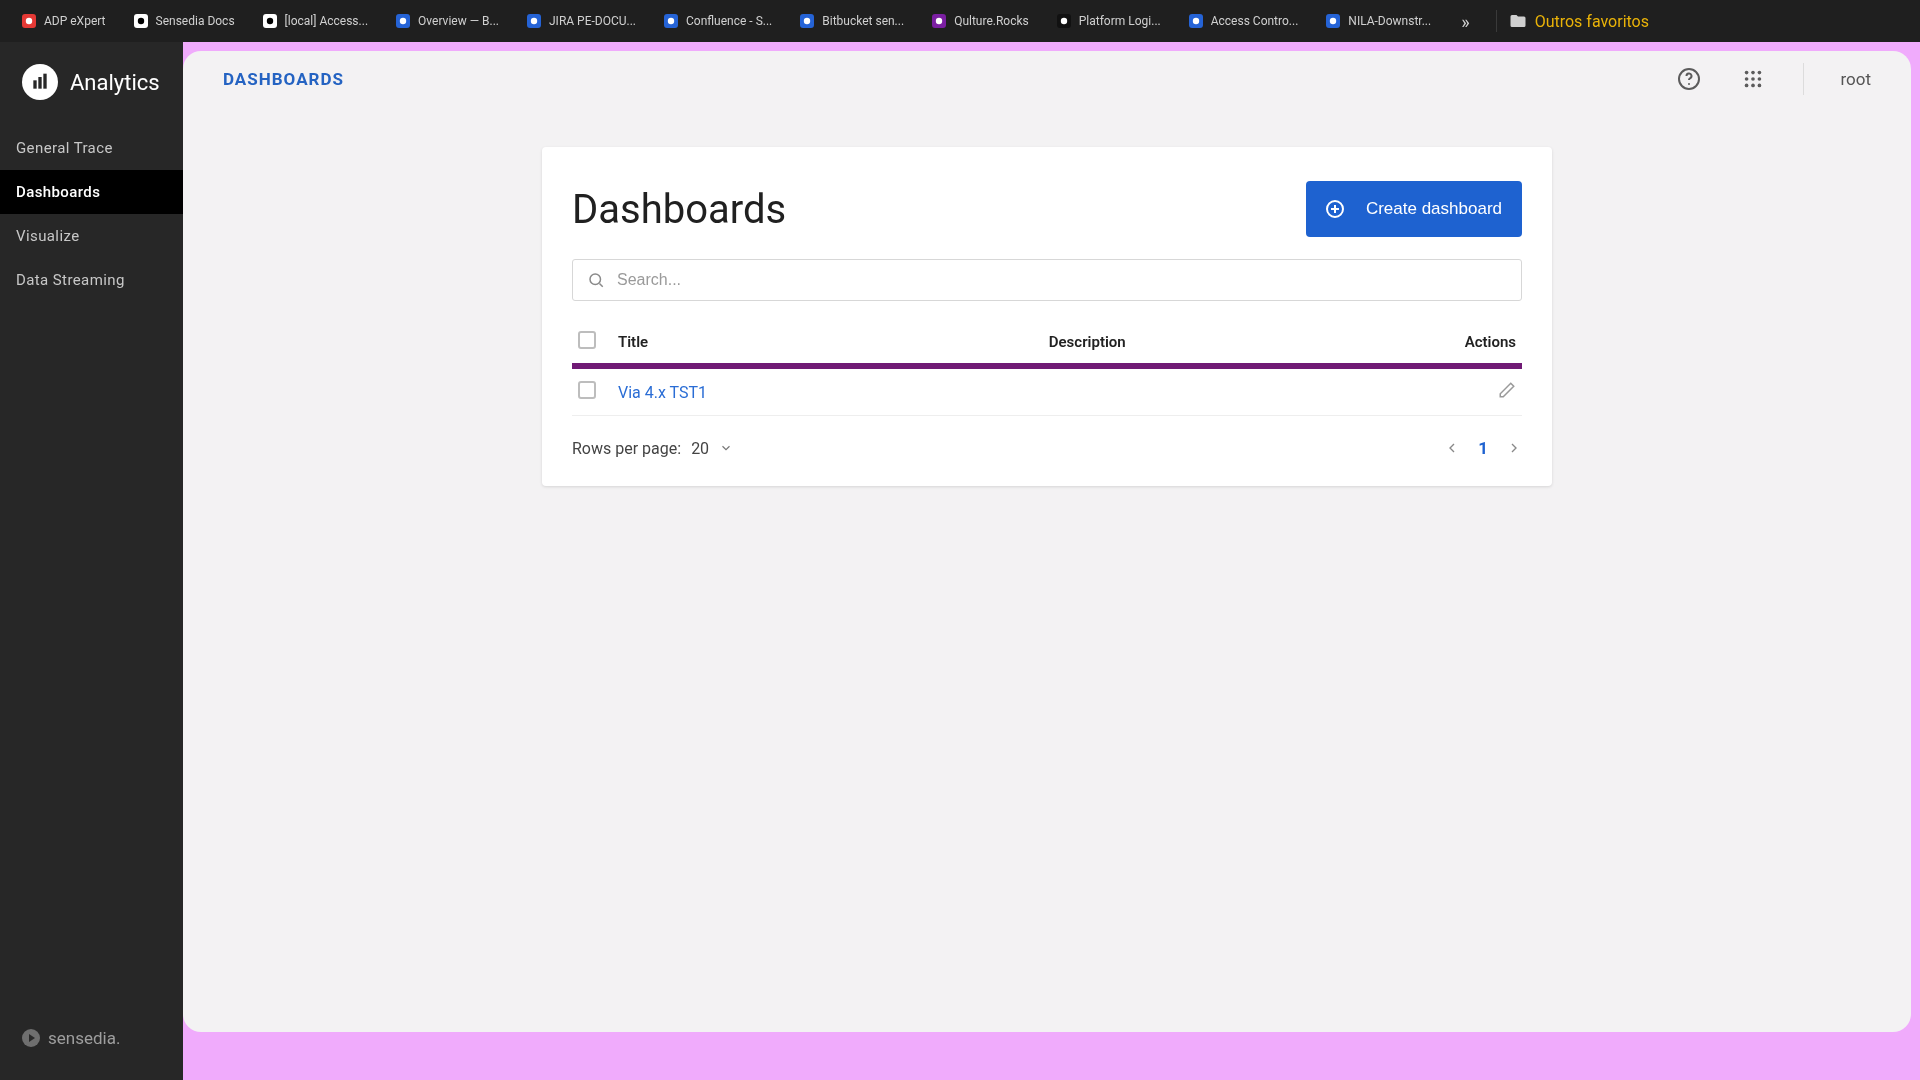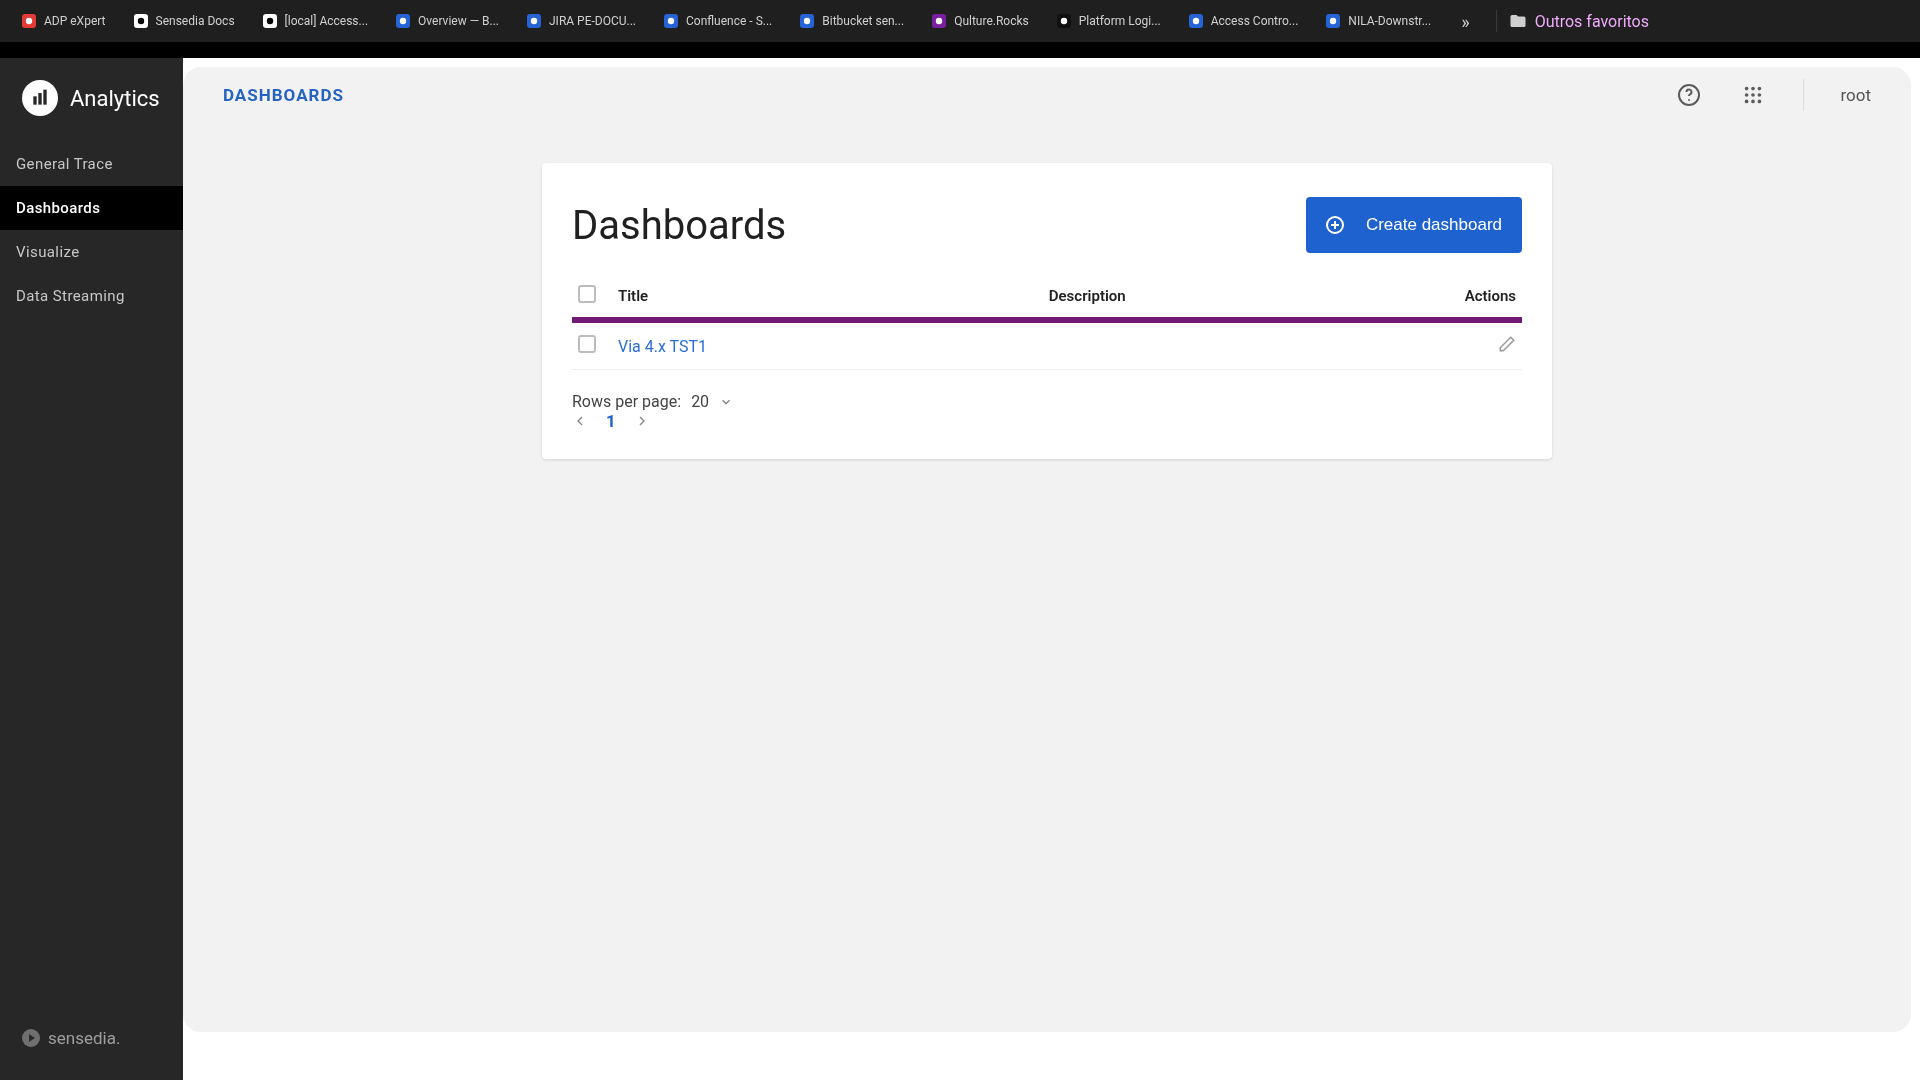--- a/index.html
+++ b/index.html
@@ -4,25 +4,25 @@
 <style>
   * { box-sizing: border-box; margin: 0; padding: 0; }
   html, body { width: 1920px; height: 1080px; font-family: -apple-system, BlinkMacSystemFont, "Segoe UI", Roboto, Arial, sans-serif; background: #000; overflow: hidden; }
 
   
   .tabstrip { display: flex; align-items: center; height: 42px; background: #1f1f1f; padding: 0 10px; gap: 4px; }
   .tab { display: flex; align-items: center; gap: 8px; padding: 0 12px; height: 30px; color: #d0d0d0; font-size: 12px; white-space: nowrap; overflow: hidden; max-width: 170px; cursor: pointer; }
   .tab .fav { width: 14px; height: 14px; border-radius: 3px; flex: 0 0 14px; display:flex; align-items:center; justify-content:center; }
   .tabstrip .overflow { color: #d0d0d0; font-size: 18px; padding: 0 14px; cursor:pointer; }
   .tabstrip .sep { width:1px; height:22px; background:#3a3a3a; margin:0 8px; }
-  .tabstrip .folder { display:flex; align-items:center; gap:8px; color:#f0abfc; font-size:16px; cursor:pointer; }
+  .tabstrip .folder { display:flex; align-items:center; gap:8px; color:#eab308; font-size:16px; cursor:pointer; }
   .fav svg{display:block;}
 
   
-  .app-frame { position: absolute; left:0; top:42px; right:0; bottom:0; background:#ffffff;margin-top:16px; }
+  .app-frame { position: absolute; left:0; top:42px; right:0; bottom:0; background:#f0abfc; }
   .app { position:absolute; inset:0; display:flex; }
 
   
   .sidebar { width: 183px; background:#272727; color:#d6d6d6; display:flex; flex-direction:column; }
   .brand { display:flex; align-items:center; gap:12px; padding:22px 20px 26px 22px; }
   .brand-logo { width:36px; height:36px; border-radius:50%; background:#fff; display:flex; align-items:center; justify-content:center; }
   .brand-logo svg{display:block;}
   .brand-name { color:#fff; font-size:22px; font-weight:400; }
   .nav { display:flex; flex-direction:column; }
   .nav-item { padding:13px 16px; font-size:15px; letter-spacing:0.4px; color:#c7c7c7; cursor:pointer; }
@@ -57,21 +57,21 @@
 
   table.list { width:100%; border-collapse:collapse; }
   table.list th { text-align:left; font-size:15px; font-weight:600; color:#222; padding:10px 6px; border-bottom:6px solid #701a75; }
   table.list th:last-child{ text-align:right; }
   table.list td { padding:12px 6px; border-bottom:1px solid #eee; font-size:16px; }
   table.list td.link a { color:#2a6dd5; text-decoration:none; cursor:pointer; }
   table.list td.actions { text-align:right; }
   .chk { width:18px; height:18px; border:2px solid #bdbdbd; border-radius:3px; cursor:pointer; display:inline-block; }
   .pencil { color:#9a9a9a; cursor:pointer; display:inline-flex; }
 
-  .table-foot { display:flex; justify-content:space-between; padding-top:22px;flex-direction:column; }
+  .table-foot { display:flex; align-items:center; justify-content:space-between; padding-top:22px; }
   .rpp { display:flex; align-items:center; gap:10px; color:#444; font-size:16px; cursor:pointer; }
   .rpp .chev{ color:#777; }
   .pager { display:flex; align-items:center; gap:18px; color:#666; }
   .pager .num { color:#1e62d0; font-weight:700; font-size:17px; }
   .pager .arrow { cursor:pointer; color:#888; }
 
   svg{display:block;}
 </style>
 </head>
 <body>
@@ -236,20 +236,27 @@
         <div class="card">
 
           <div class="card-head">
             <h1 class="card-title">Dashboards</h1>
             <button class="create-btn">
               <span class="plus"></span>
               <span>Create dashboard</span>
             </button>
           </div>
 
+          <div class="search">
+            <svg width="18" height="18" viewBox="0 0 24 24" fill="none" stroke="#8a8a8a" stroke-width="2">
+                <circle cx="11" cy="11" r="7"></circle>
+                <line x1="21" y1="21" x2="16.65" y2="16.65"></line>
+              </svg>
+            <input type="text" placeholder="Search..." style="">
+          </div>
 
           <table class="list">
             <thead>
               <tr>
                 <th style="width:40px;"><span class="chk"></span></th>
                 <th>Title</th>
                 <th>Description</th>
                 <th style="width:100px;">Actions</th>
               </tr>
             </thead>

